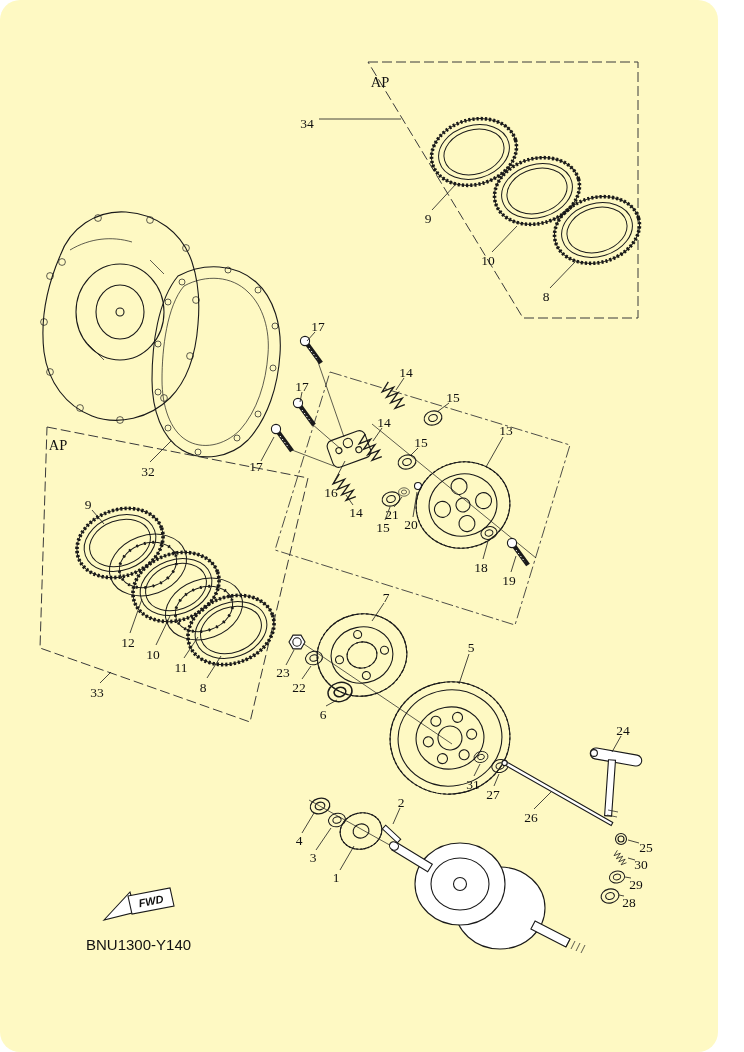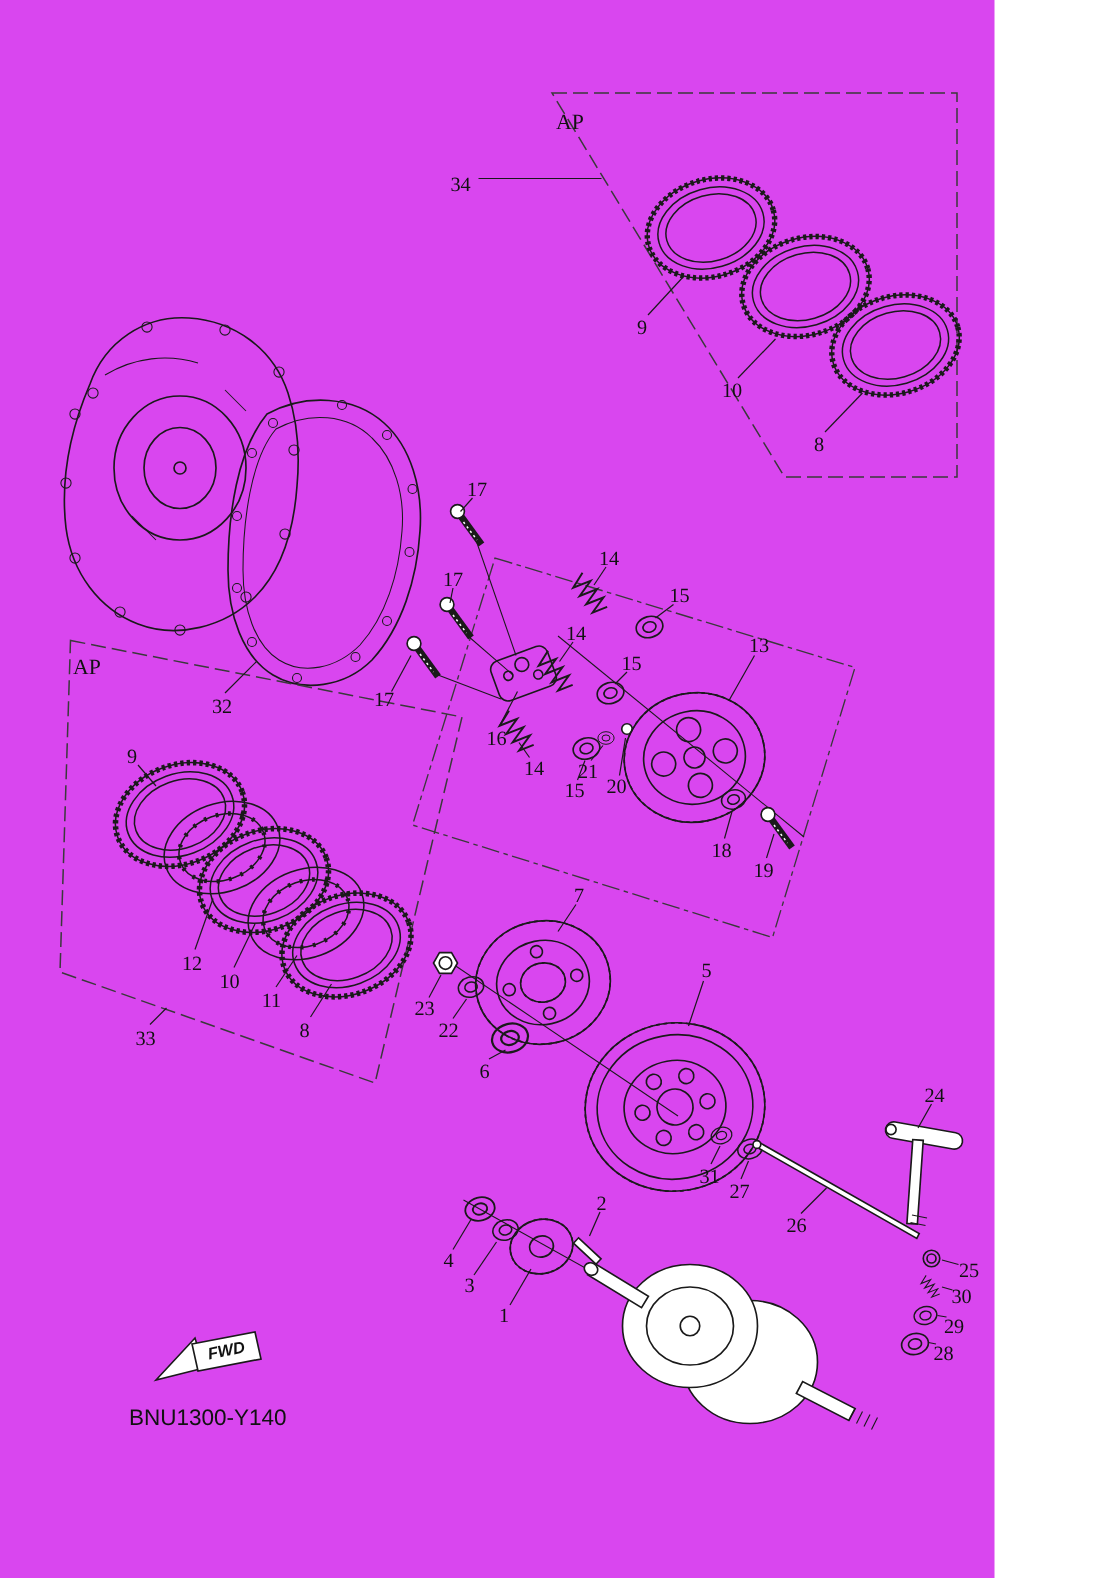--- a/index.html
+++ b/index.html
@@ -1,16 +1,16 @@
 <!DOCTYPE html>
 <html><head>
 <meta charset="utf-8">
 <style>
   html,body { margin:0; padding:0; background:#ffffff; }
-  .stage { position:relative; width:663px; height:1052px; background:#d946ef; overflow:hidden; }
+  .stage { position:relative; width:718px; height:1052px; background:#fef9c3; overflow:hidden;border-radius:20px; }
   svg { display:block; font-family:"Liberation Serif", serif; }
   .lbl { font-size:13.5px; fill:#111; text-anchor:middle; dominant-baseline:central; }
   .ap  { font-size:14.5px; fill:#111; text-anchor:middle; dominant-baseline:central; }
   .code{ font-family:"Liberation Sans", sans-serif; font-size:15px; fill:#111; }
   .fwd { font-family:"Liberation Sans", sans-serif; font-size:11px; font-weight:bold; font-style:italic; fill:#111; text-anchor:middle; dominant-baseline:central; }
   .thin   { fill:none; stroke:#1a1a1a; stroke-width:1.1; }
   .thin6  { fill:none; stroke:#1a1a1a; stroke-width:0.7; }
   .part   { fill:#ffffff; stroke:#1a1a1a; stroke-width:1.1; }
   .leader { stroke:#1a1a1a; stroke-width:0.8; fill:none; }
   .dashbox{ fill:none; stroke:#3a3a3a; stroke-width:1; stroke-dasharray:10 4; }

